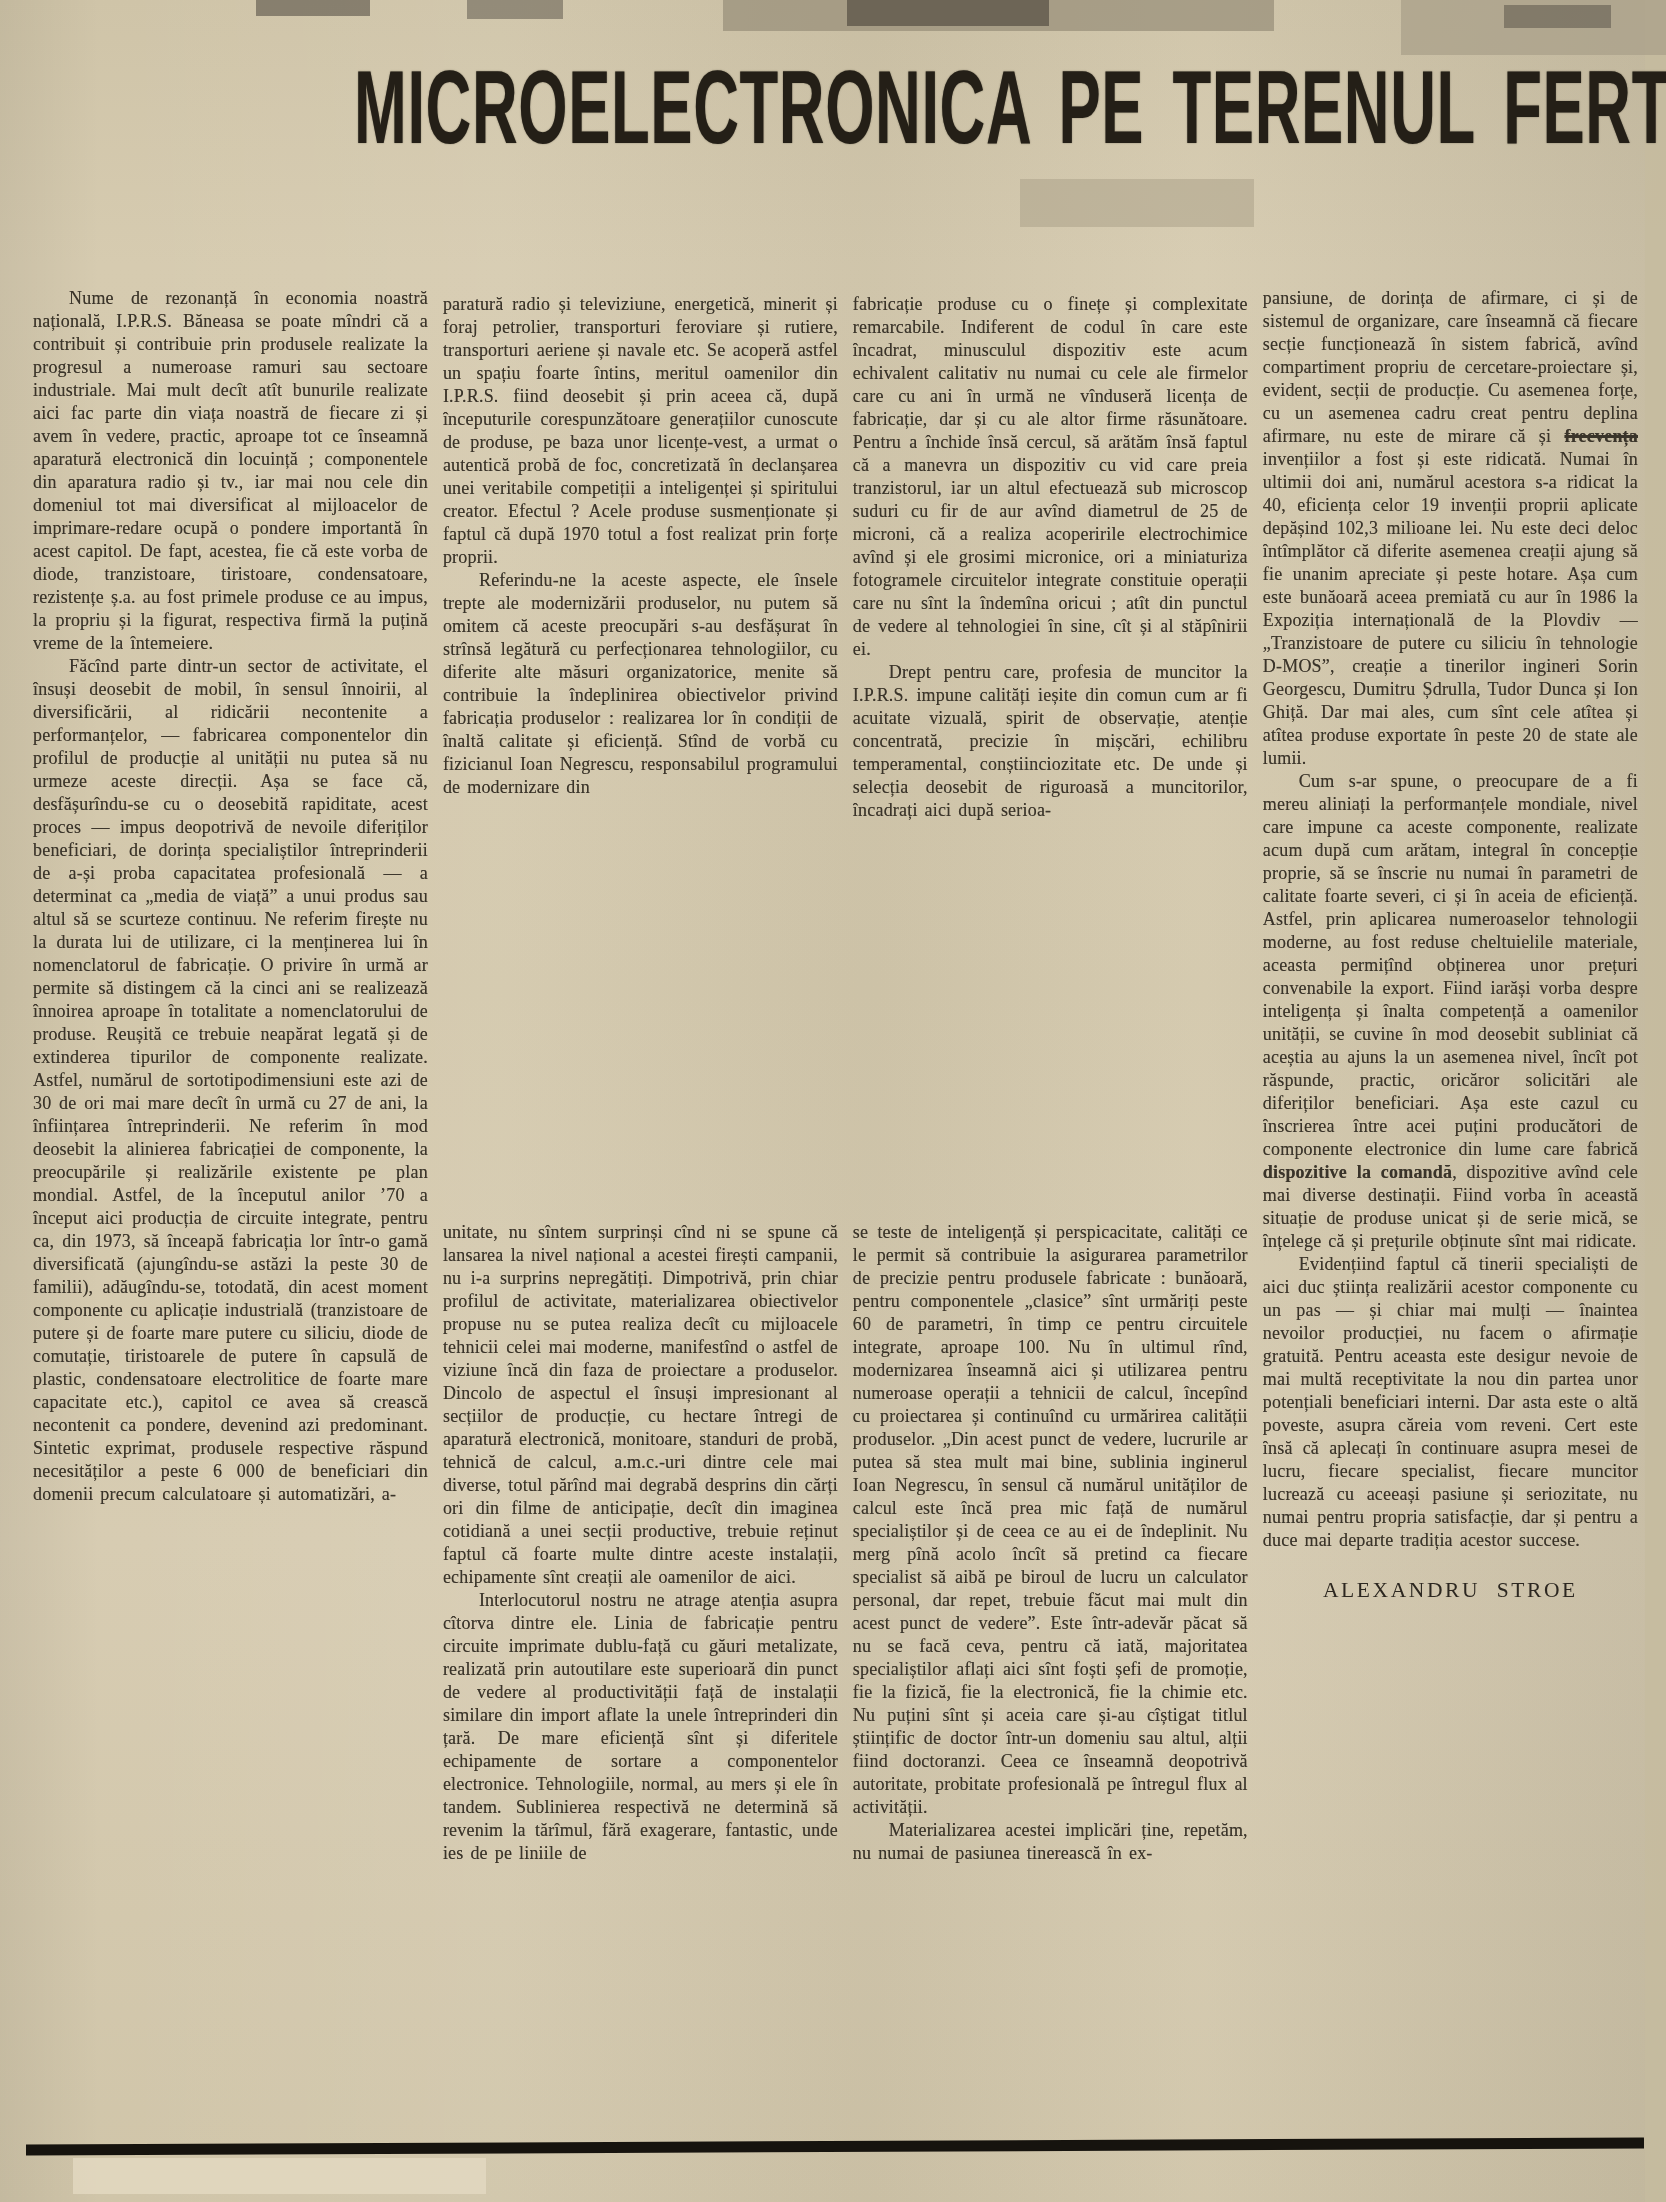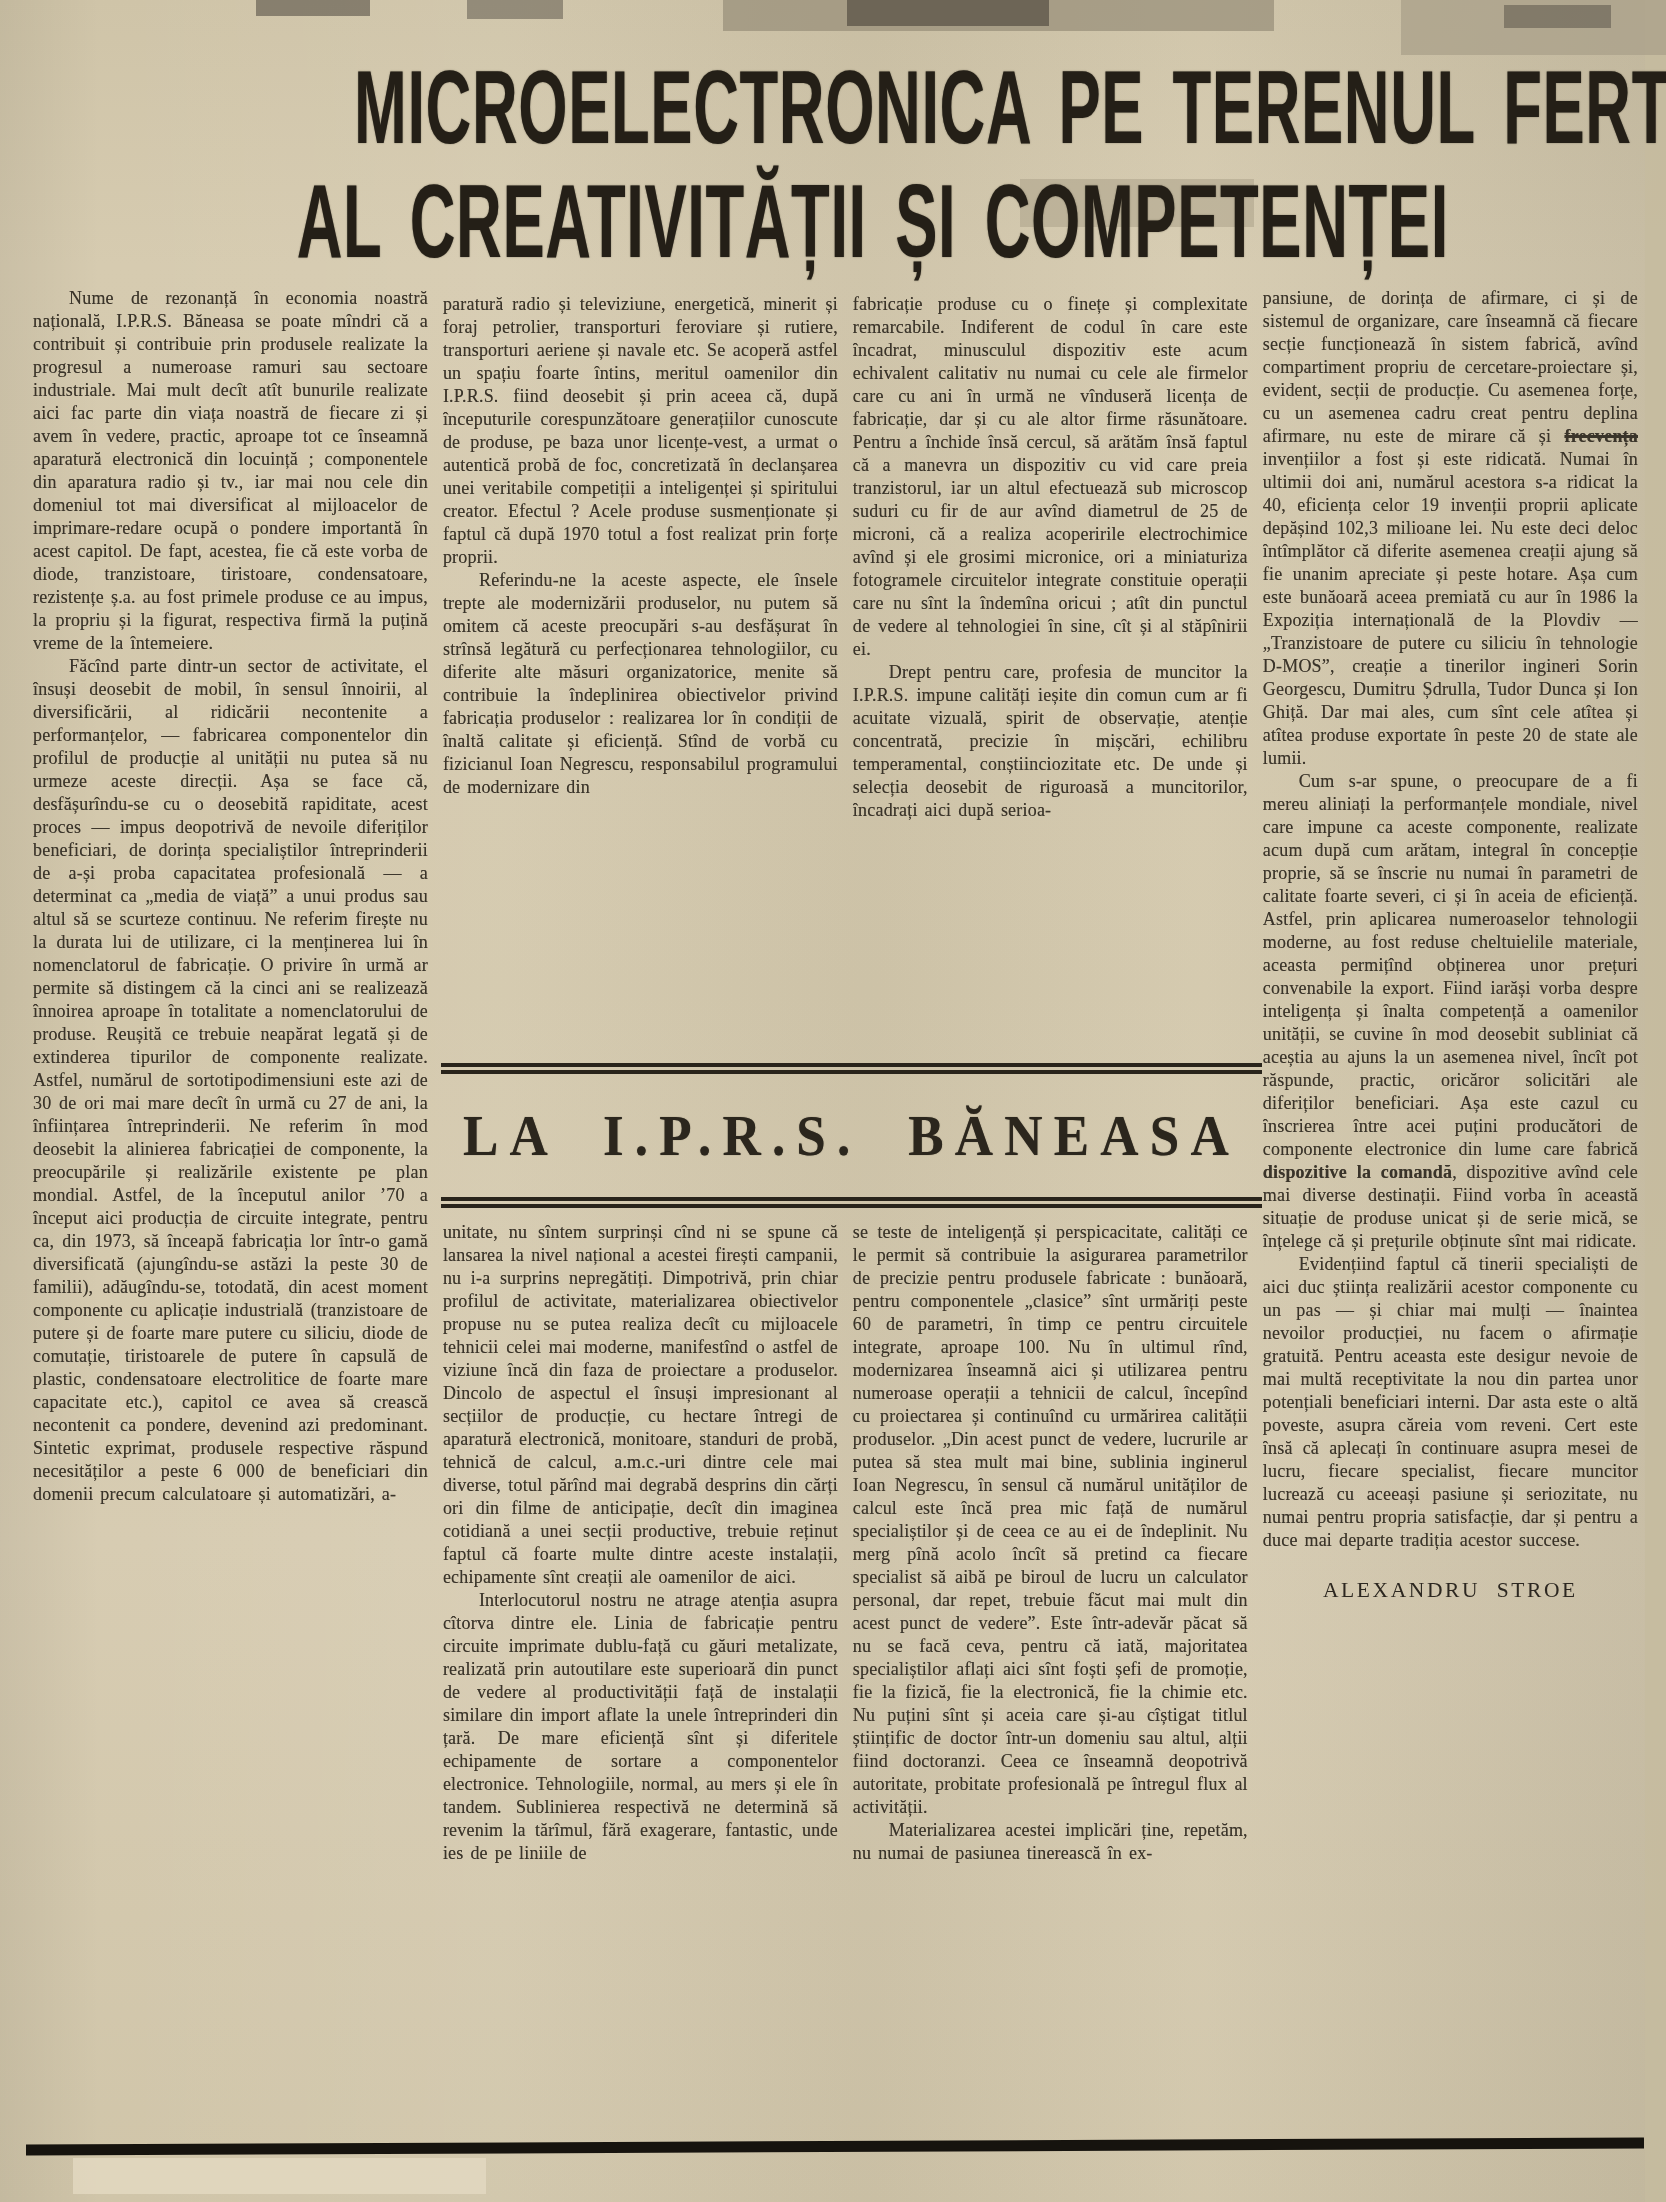--- a/index.html
+++ b/index.html
@@ -72,21 +72,20 @@
   <div class="artifact a-top-dark"></div>
   <div class="artifact a-top-right"></div>
   <div class="artifact a-top-right2"></div>
   <div class="artifact a-smudge1"></div>
   <div class="artifact a-smudge2"></div>
   <div class="artifact a-title-gray"></div>
   <div class="artifact a-bottom-light"></div>
 
   <header class="masthead">
     <div class="title-line"><span>MICROELECTRONICA PE TERENUL FERTIL</span></div>
-    <div class="title-line"><span>AL CREATIVITĂȚII ȘI COMPETENȚEI</span></div>
   </header>
 
   <div class="columns">
 
     <div class="col">
       <p class="para">Nume de rezonanță în economia noastră națională, I.P.R.S. Băneasa se poate mîndri că a contribuit și contribuie prin produsele realizate la progresul a numeroase ramuri sau sectoare industriale. Mai mult decît atît bunurile realizate aici fac parte din viața noastră de fiecare zi și avem în vedere, practic, aproape tot ce înseamnă aparatură electronică din locuință ; componentele din aparatura radio și tv., iar mai nou cele din domeniul tot mai diversificat al mijloacelor de imprimare-redare ocupă o pondere importantă în acest capitol. De fapt, acestea, fie că este vorba de diode, tranzistoare, tiristoare, condensatoare, rezistențe ș.a. au fost primele produse ce au impus, la propriu și la figurat, respectiva firmă la puțină vreme de la întemeiere.</p>
       <p class="para">Făcînd parte dintr-un sector de activitate, el însuși deosebit de mobil, în sensul înnoirii, al diversificării, al ridicării necontenite a performanțelor, — fabricarea componentelor din profilul de producție al unității nu putea să nu urmeze aceste direcții. Așa se face că, desfășurîndu-se cu o deosebită rapiditate, acest proces — impus deopotrivă de nevoile diferiților beneficiari, de dorința specialiștilor întreprinderii de a-și proba capacitatea profesională — a determinat ca „media de viață” a unui produs sau altul să se scurteze continuu. Ne referim firește nu la durata lui de utilizare, ci la menținerea lui în nomenclatorul de fabricație. O privire în urmă ar permite să distingem că la cinci ani se realizează înnoirea aproape în totalitate a nomenclatorului de produse. Reușită ce trebuie neapărat legată și de extinderea tipurilor de componente realizate. Astfel, numărul de sortotipodimensiuni este azi de 30 de ori mai mare decît în urmă cu 27 de ani, la înființarea întreprinderii. Ne referim în mod deosebit la alinierea fabricației de componente, la preocupările și realizările existente pe plan mondial. Astfel, de la începutul anilor ’70 a început aici producția de circuite integrate, pentru ca, din 1973, să înceapă fabricația lor într-o gamă diversificată (ajungîndu-se astăzi la peste 30 de familii), adăugîndu-se, totodată, din acest moment componente cu aplicație industrială (tranzistoare de putere și de foarte mare putere cu siliciu, diode de comutație, tiristoarele de putere în capsulă de plastic, condensatoare electrolitice de foarte mare capacitate etc.), capitol ce avea să crească necontenit ca pondere, devenind azi predominant. Sintetic exprimat, produsele respective răspund necesităților a peste 6 000 de beneficiari din domenii precum calculatoare și automatizări, a-</p>
     </div>
 
     <div class="col">
@@ -115,20 +114,17 @@
 
     <div class="col">
       <p class="para cont"><span>pansiune, de dorința de afirmare, ci și de sistemul de organizare, care înseamnă că fiecare secție funcționează în sistem fabrică, avînd compartiment propriu de cercetare-proiectare și, evident, secții de producție. Cu asemenea forțe, cu un asemenea cadru creat pentru deplina afirmare, nu este de mirare că și </span><span class="struck">frecvența</span><span> invențiilor a fost și este ridicată. Numai în ultimii doi ani, numărul acestora s-a ridicat la 40, eficiența celor 19 invenții proprii aplicate depășind 102,3 milioane lei. Nu este deci deloc întîmplător că diferite asemenea creații ajung să fie unanim apreciate și peste hotare. Așa cum este bunăoară aceea premiată cu aur în 1986 la Expoziția internațională de la Plovdiv — „Tranzistoare de putere cu siliciu în tehnologie D-MOS”, creație a tinerilor ingineri Sorin Georgescu, Dumitru Șdrulla, Tudor Dunca și Ion Ghiță. Dar mai ales, cum sînt cele atîtea și atîtea produse exportate în peste 20 de state ale lumii.</span></p>
       <p class="para"><span>Cum s-ar spune, o preocupare de a fi mereu aliniați la performanțele mondiale, nivel care impune ca aceste componente, realizate acum după cum arătam, integral în concepție proprie, să se înscrie nu numai în parametri de calitate foarte severi, ci și în aceia de eficiență. Astfel, prin aplicarea numeroaselor tehnologii moderne, au fost reduse cheltuielile materiale, aceasta permițînd obținerea unor prețuri convenabile la export. Fiind iarăși vorba despre inteligența și înalta competență a oamenilor unității, se cuvine în mod deosebit subliniat că aceștia au ajuns la un asemenea nivel, încît pot răspunde, practic, oricăror solicitări ale diferiților beneficiari. Așa este cazul cu înscrierea între acei puțini producători de componente electronice din lume care fabrică </span><strong class="bold-phrase">dispozitive la comandă</strong><span>, dispozitive avînd cele mai diverse destinații. Fiind vorba în această situație de produse unicat și de serie mică, se înțelege că și prețurile obținute sînt mai ridicate.</span></p>
       <p class="para">Evidențiind faptul că tinerii specialiști de aici duc știința realizării acestor componente cu un pas — și chiar mai mulți — înaintea nevoilor producției, nu facem o afirmație gratuită. Pentru aceasta este desigur nevoie de mai multă receptivitate la nou din partea unor potențiali beneficiari interni. Dar asta este o altă poveste, asupra căreia vom reveni. Cert este însă că aplecați în continuare asupra mesei de lucru, fiecare specialist, fiecare muncitor lucrează cu aceeași pasiune și seriozitate, nu numai pentru propria satisfacție, dar și pentru a duce mai departe tradiția acestor succese.</p>
       <div class="byline">ALEXANDRU STROE</div>
     </div>
 
   </div>
 
-  <div class="headline-box">
-    <div class="headline-text">LA I.P.R.S. BĂNEASA</div>
-  </div>
 
   <div class="bottom-rule"></div>
 
 </div>
 
 
 </body></html>

